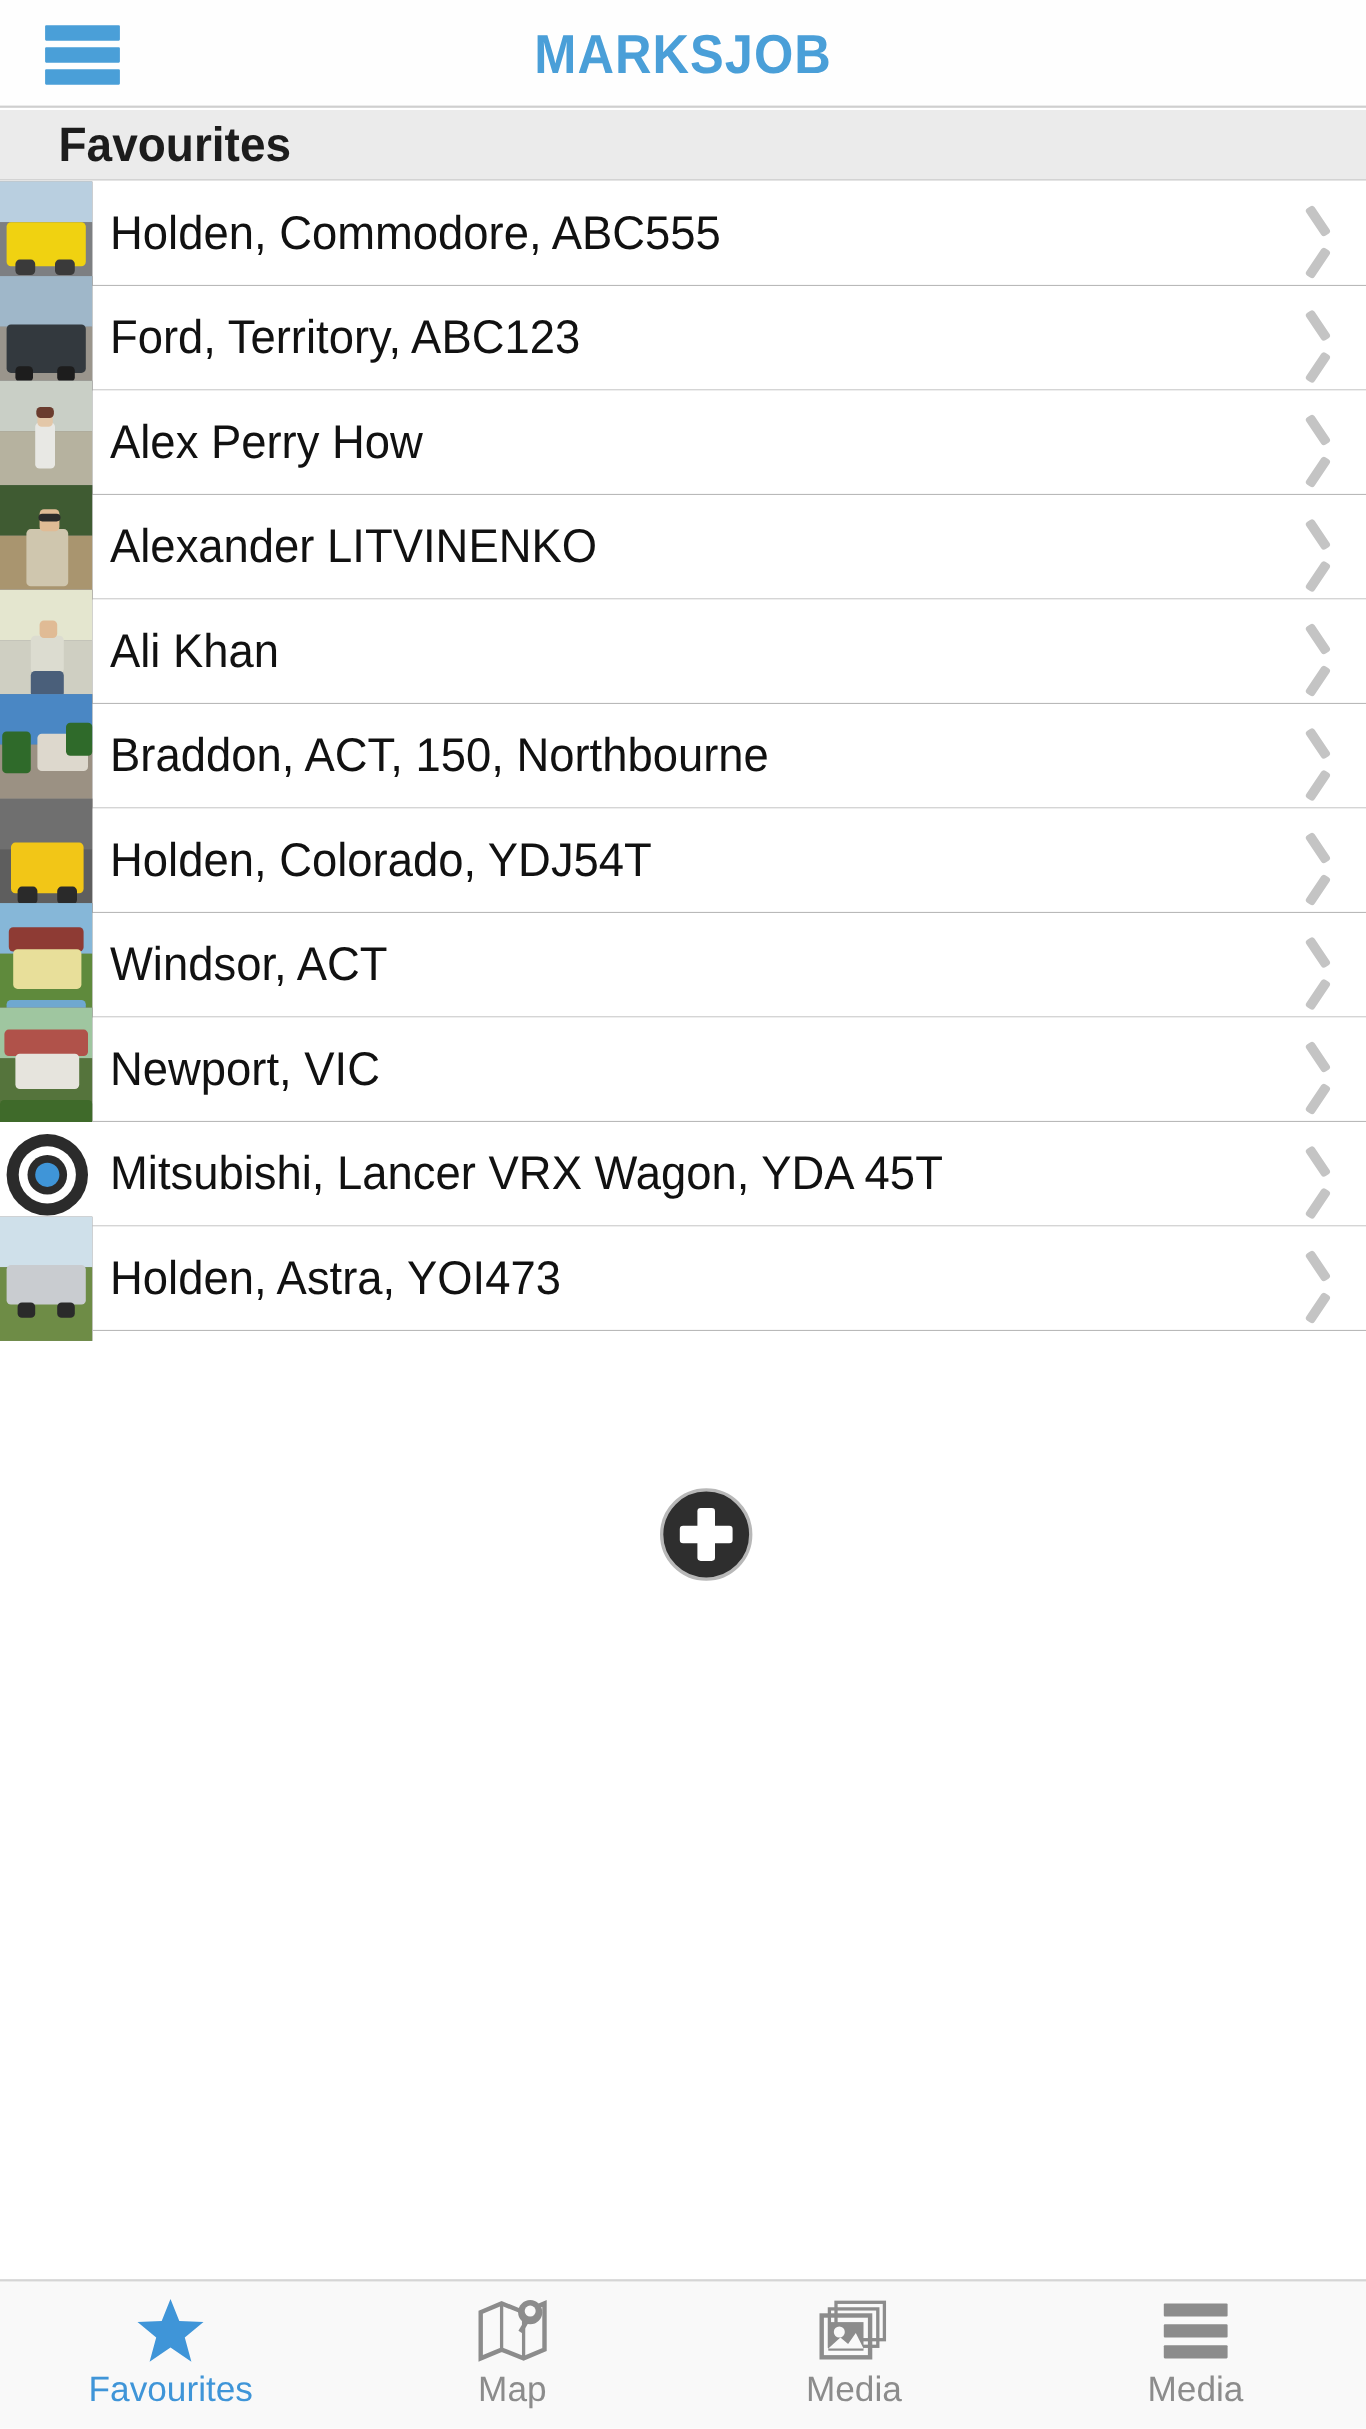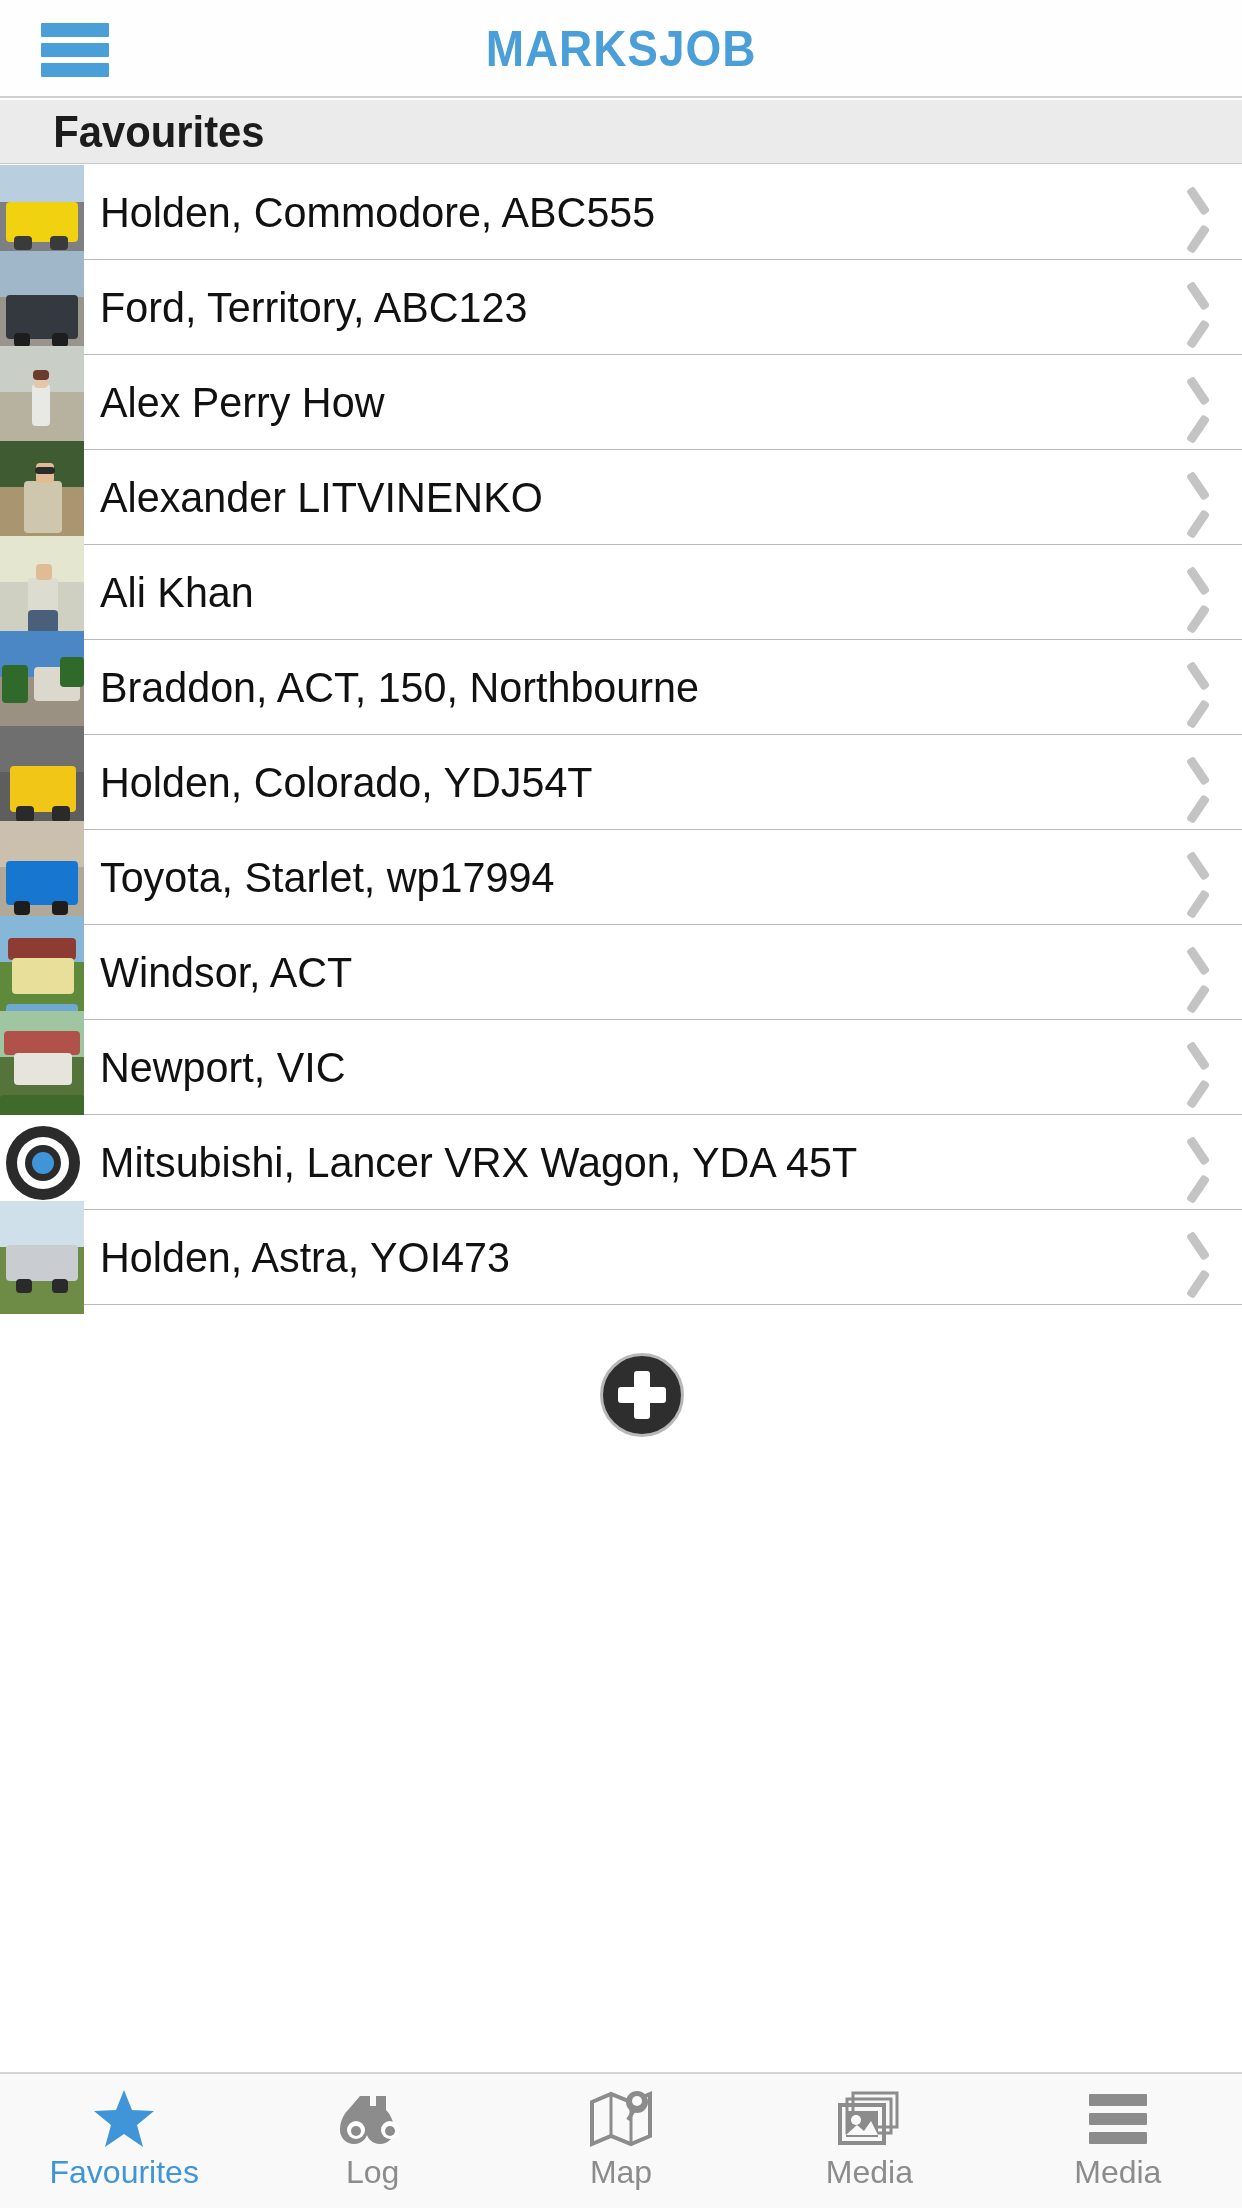--- a/index.html
+++ b/index.html
@@ -207,32 +207,20 @@
         <div class="obj" style="background: rgb(242, 198, 23); left: 10px; top: 40px; width: 66px; height: 46px;"></div>
         <div class="obj" style="background: rgb(42, 42, 42); left: 16px; top: 80px; width: 18px; height: 16px;"></div>
         <div class="obj" style="background: rgb(42, 42, 42); left: 52px; top: 80px; width: 18px; height: 16px;"></div>
       </div>
       <div class="row-label">Holden, Colorado, YDJ54T</div>
       <div class="chev"></div>
       <div class="sep"></div>
     </div>
     <div class="row">
       <div class="thumb">
-        <div class="sky" style="background: rgb(203, 191, 174);"></div>
-        <div class="ground" style="background: rgb(176, 168, 152);"></div>
-        <div class="obj" style="background: rgb(22, 118, 208); left: 6px; top: 40px; width: 72px; height: 44px;"></div>
-        <div class="obj" style="background: rgb(29, 29, 29); left: 14px; top: 80px; width: 16px; height: 14px;"></div>
-        <div class="obj" style="background: rgb(29, 29, 29); left: 52px; top: 80px; width: 16px; height: 14px;"></div>
-      </div>
-      <div class="row-label">Toyota, Starlet, wp17994</div>
-      <div class="chev"></div>
-      <div class="sep"></div>
-    </div>
-    <div class="row">
-      <div class="thumb">
         <div class="sky" style="background: rgb(134, 183, 216);"></div>
         <div class="ground" style="background: rgb(95, 138, 60);"></div>
         <div class="obj" style="background: rgb(142, 59, 52); left: 8px; top: 22px; width: 68px; height: 22px;"></div>
         <div class="obj" style="background: rgb(232, 223, 154); left: 12px; top: 42px; width: 62px; height: 36px;"></div>
         <div class="obj" style="background: rgb(111, 168, 208); left: 6px; top: 88px; width: 72px; height: 18px;"></div>
       </div>
       <div class="row-label">Windsor, ACT</div>
       <div class="chev"></div>
       <div class="sep"></div>
     </div>
@@ -280,32 +268,20 @@
 </div>
 
 <div id="tabbar">
     <div class="tab active">
       <div class="ico">
         <svg width="64" height="62" viewBox="0 0 64 62">
           <polygon points="32,2 40,22 62,23 45,37 51,59 32,46 13,59 19,37 2,23 24,22" fill="#3f95d8"></polygon>
         </svg>
       </div>
       <div class="tl">Favourites</div>
-    </div>
-    <div class="tab">
-      <div class="ico">
-        <svg width="70" height="58" viewBox="0 0 70 58">
-          <path d="M22 6 h10 v10 h6 v-10 h10 v14 c6 6 8 14 8 20 a14 14 0 1 1 -28 0 c0-2 0-4 1-6 c1 2 1 4 1 6 a14 14 0 1 1 -28 0 c0-6 2-14 8-20 z" fill="#8c8c8c"></path>
-          <circle cx="18" cy="40" r="9" fill="#fff"></circle>
-          <circle cx="52" cy="40" r="9" fill="#fff"></circle>
-          <circle cx="18" cy="41" r="5" fill="#8c8c8c"></circle>
-          <circle cx="52" cy="41" r="5" fill="#8c8c8c"></circle>
-        </svg>
-      </div>
-      <div class="tl">Log</div>
     </div>
     <div class="tab">
       <div class="ico">
         <svg width="66" height="62" viewBox="0 0 66 62">
           <path d="M4 14 L23 6 L43 14 L62 6 L62 48 L43 56 L23 48 L4 56 Z" fill="none" stroke="#8c8c8c" stroke-width="4"></path>
           <path d="M23 6 L23 48 M43 14 L43 56" stroke="#8c8c8c" stroke-width="3" fill="none"></path>
           <circle cx="49" cy="14" r="11" fill="#8c8c8c"></circle>
           <circle cx="49" cy="13" r="5" fill="#f9f9f9"></circle>
           <path d="M46 22 L40 32" stroke="#8c8c8c" stroke-width="4"></path>
         </svg>

